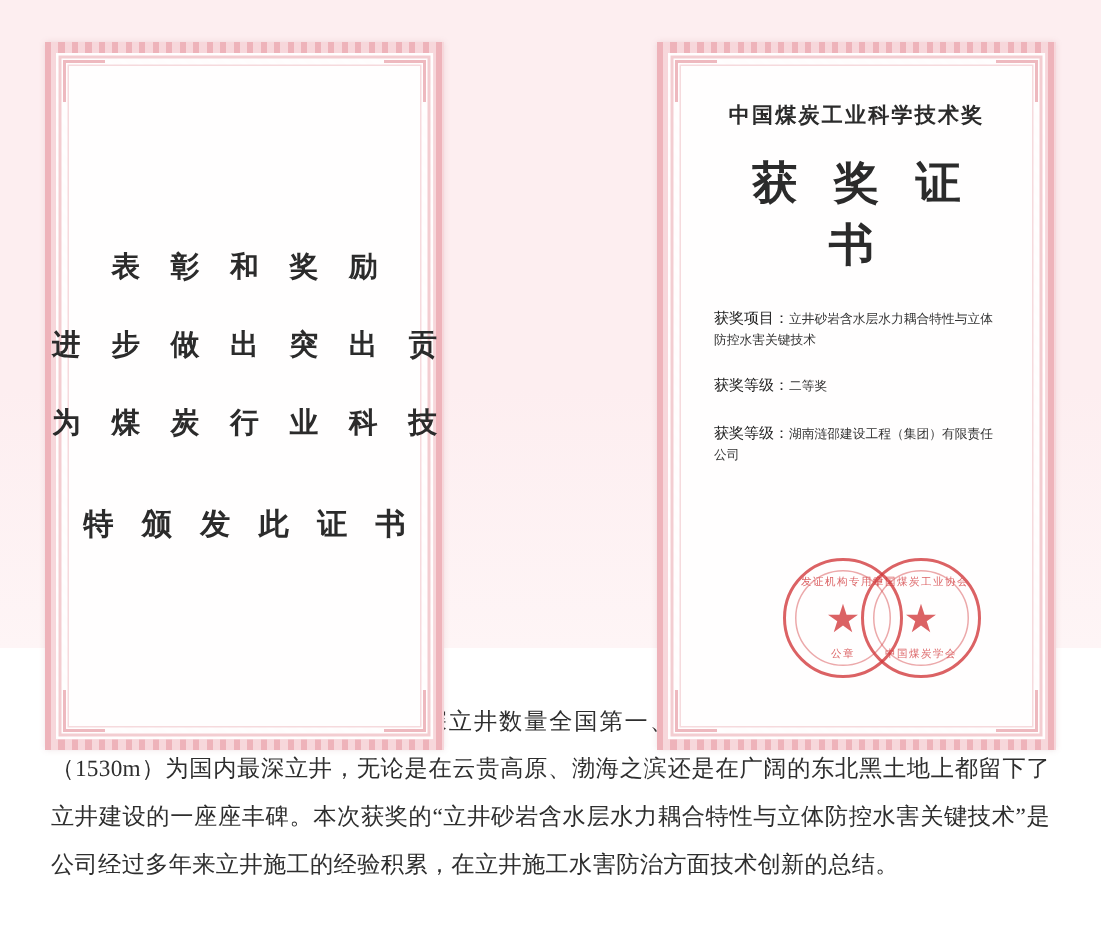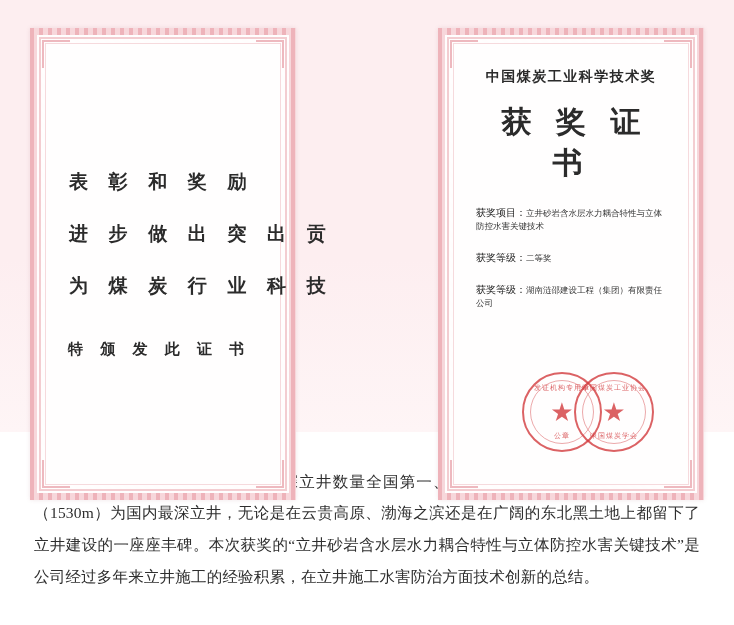--- a/index.html
+++ b/index.html
@@ -95,35 +95,36 @@
     box-sizing: border-box;
     padding: 8px 14px;
   }
 
   
   .calli-wrap {
     height: 100%;
     display: flex;
     flex-direction: column;
     justify-content: center;
+    align-items: center;
     gap: 0;
   }
   .calli-line {
     font-family: "DejaVu Serif", serif;
     font-size: 19px;
     color: #2b2b2b;
     letter-spacing: 7px;
     text-indent: 7px;
     margin: 13px 0;
     white-space: nowrap;
     font-weight: 600;
   }
   .calli-line.last {
     margin-top: 28px;
-    font-size: 15px;
+    font-size: 20px;
     letter-spacing: 6px;
     text-indent: 6px;
   }
 
   
   .r-top {
     text-align: center;
     padding-top: 14px;
   }
   .r-org {

